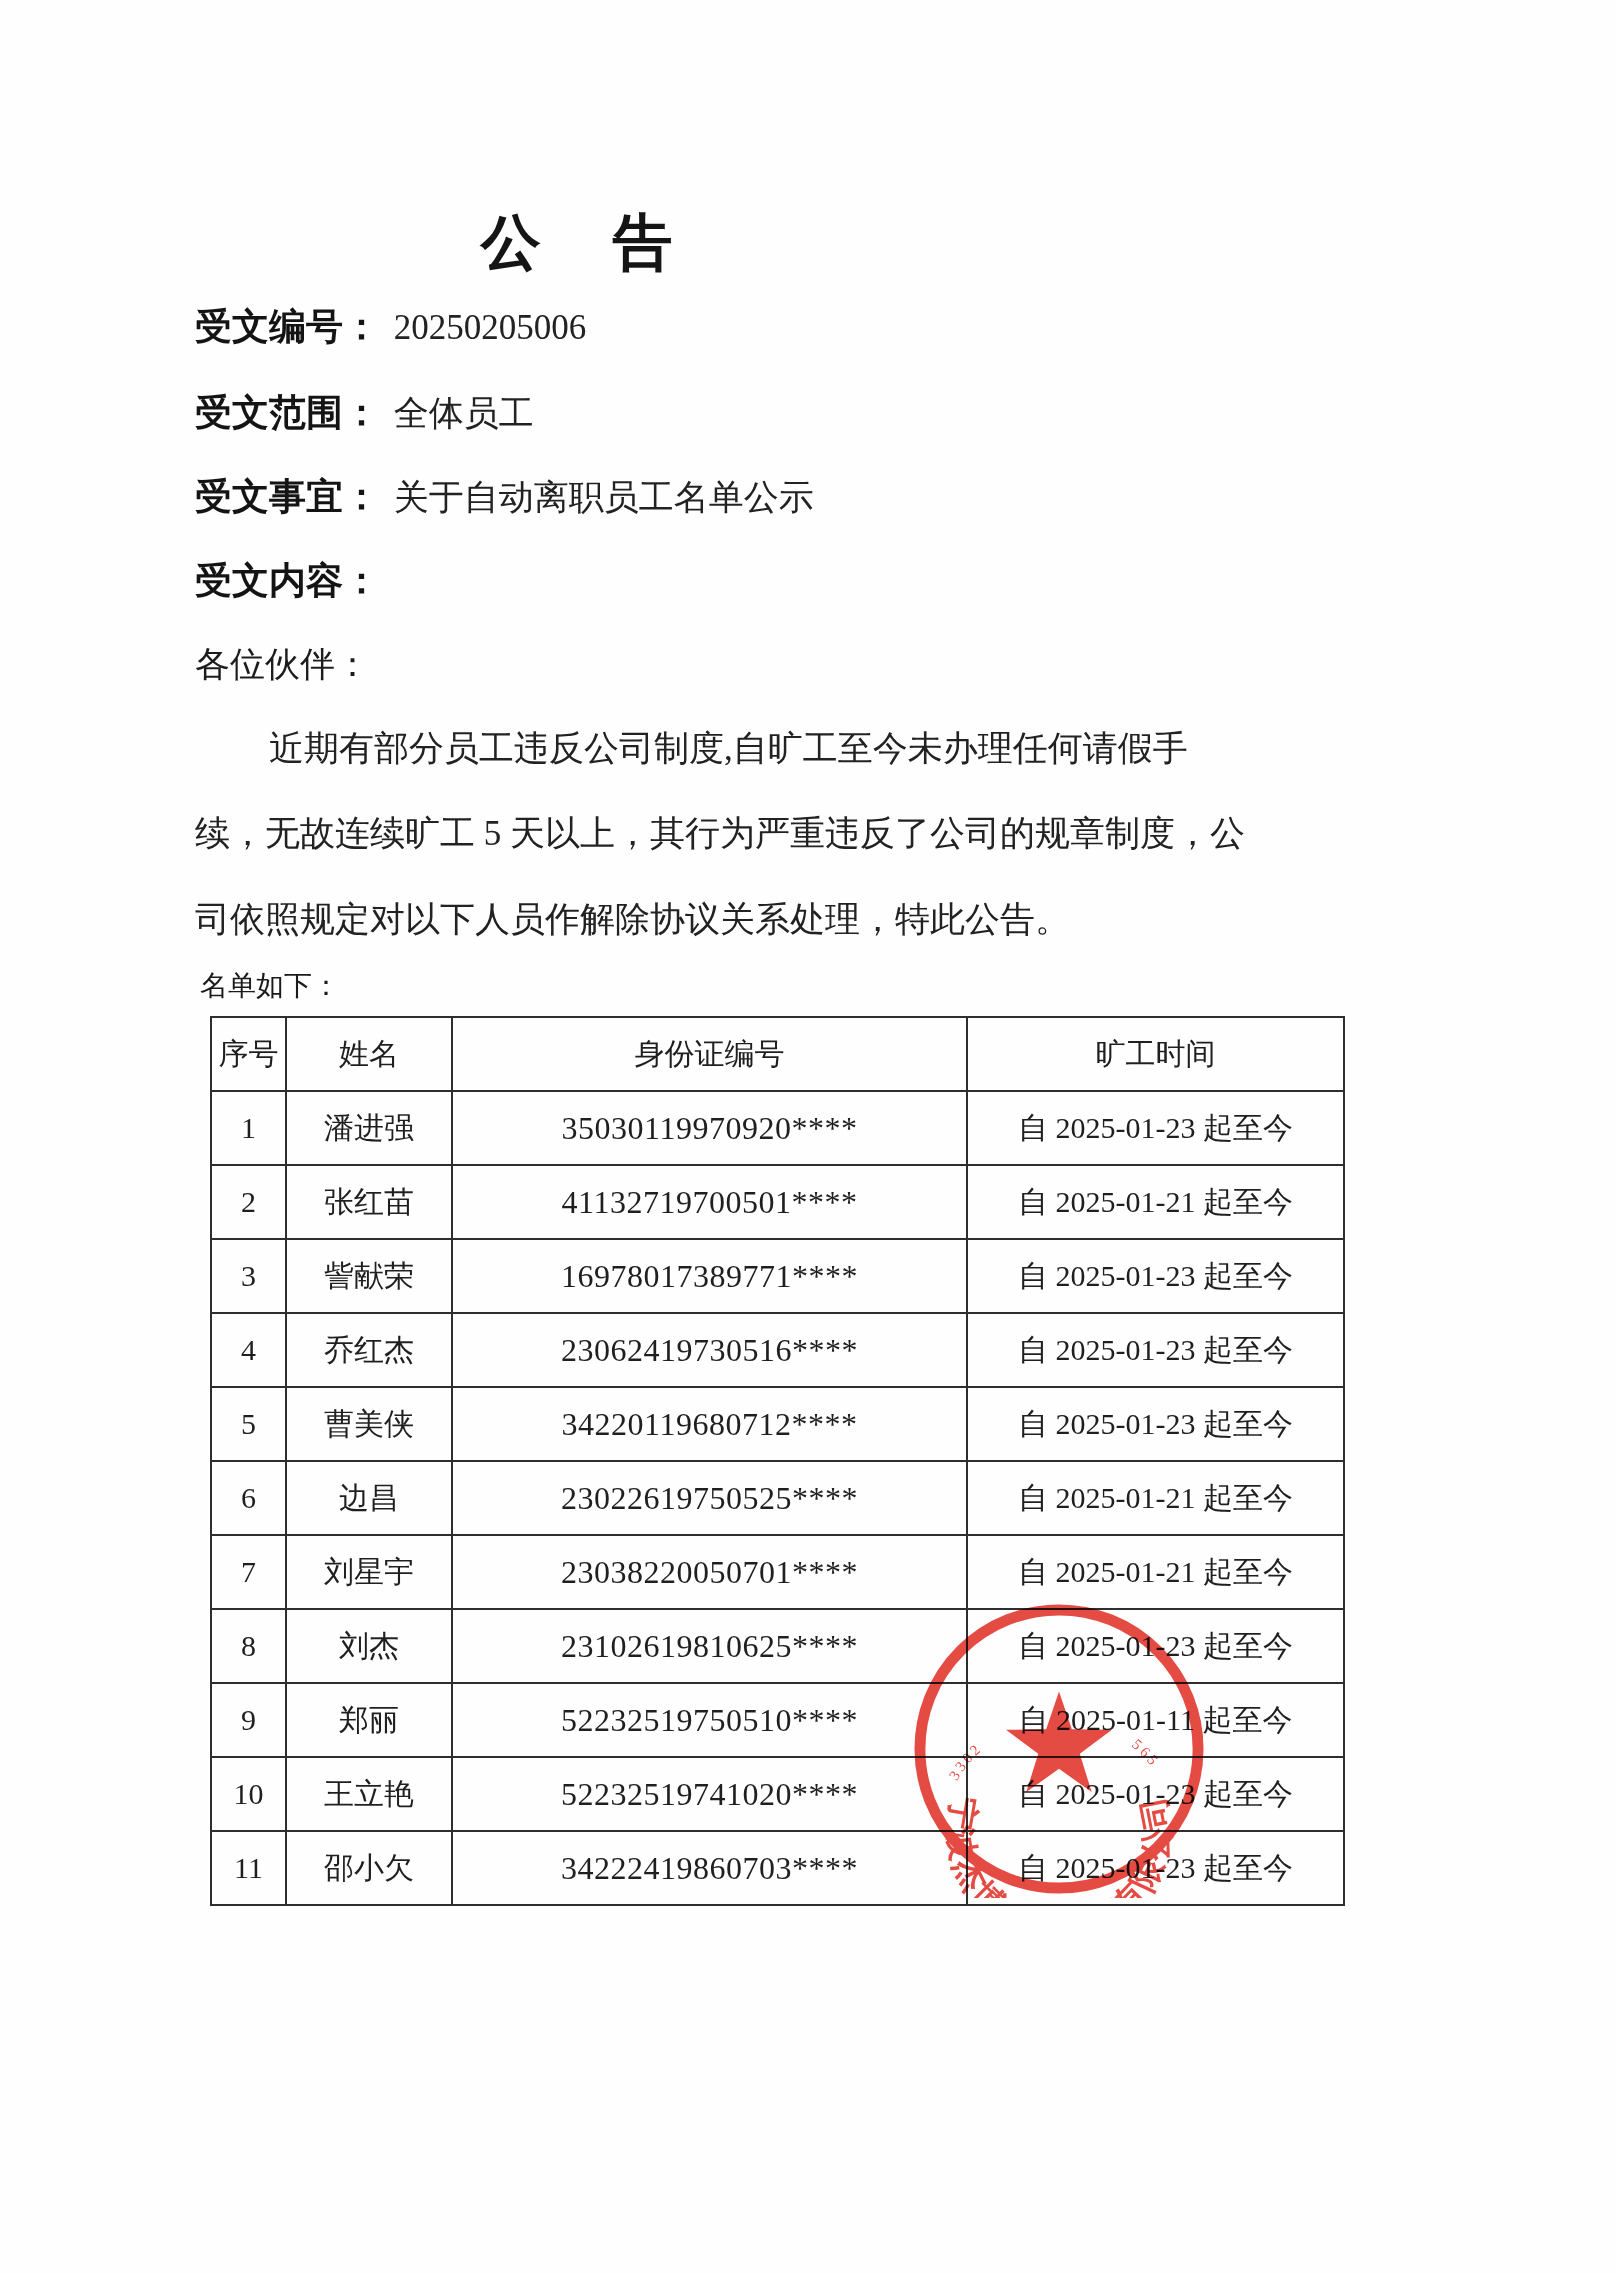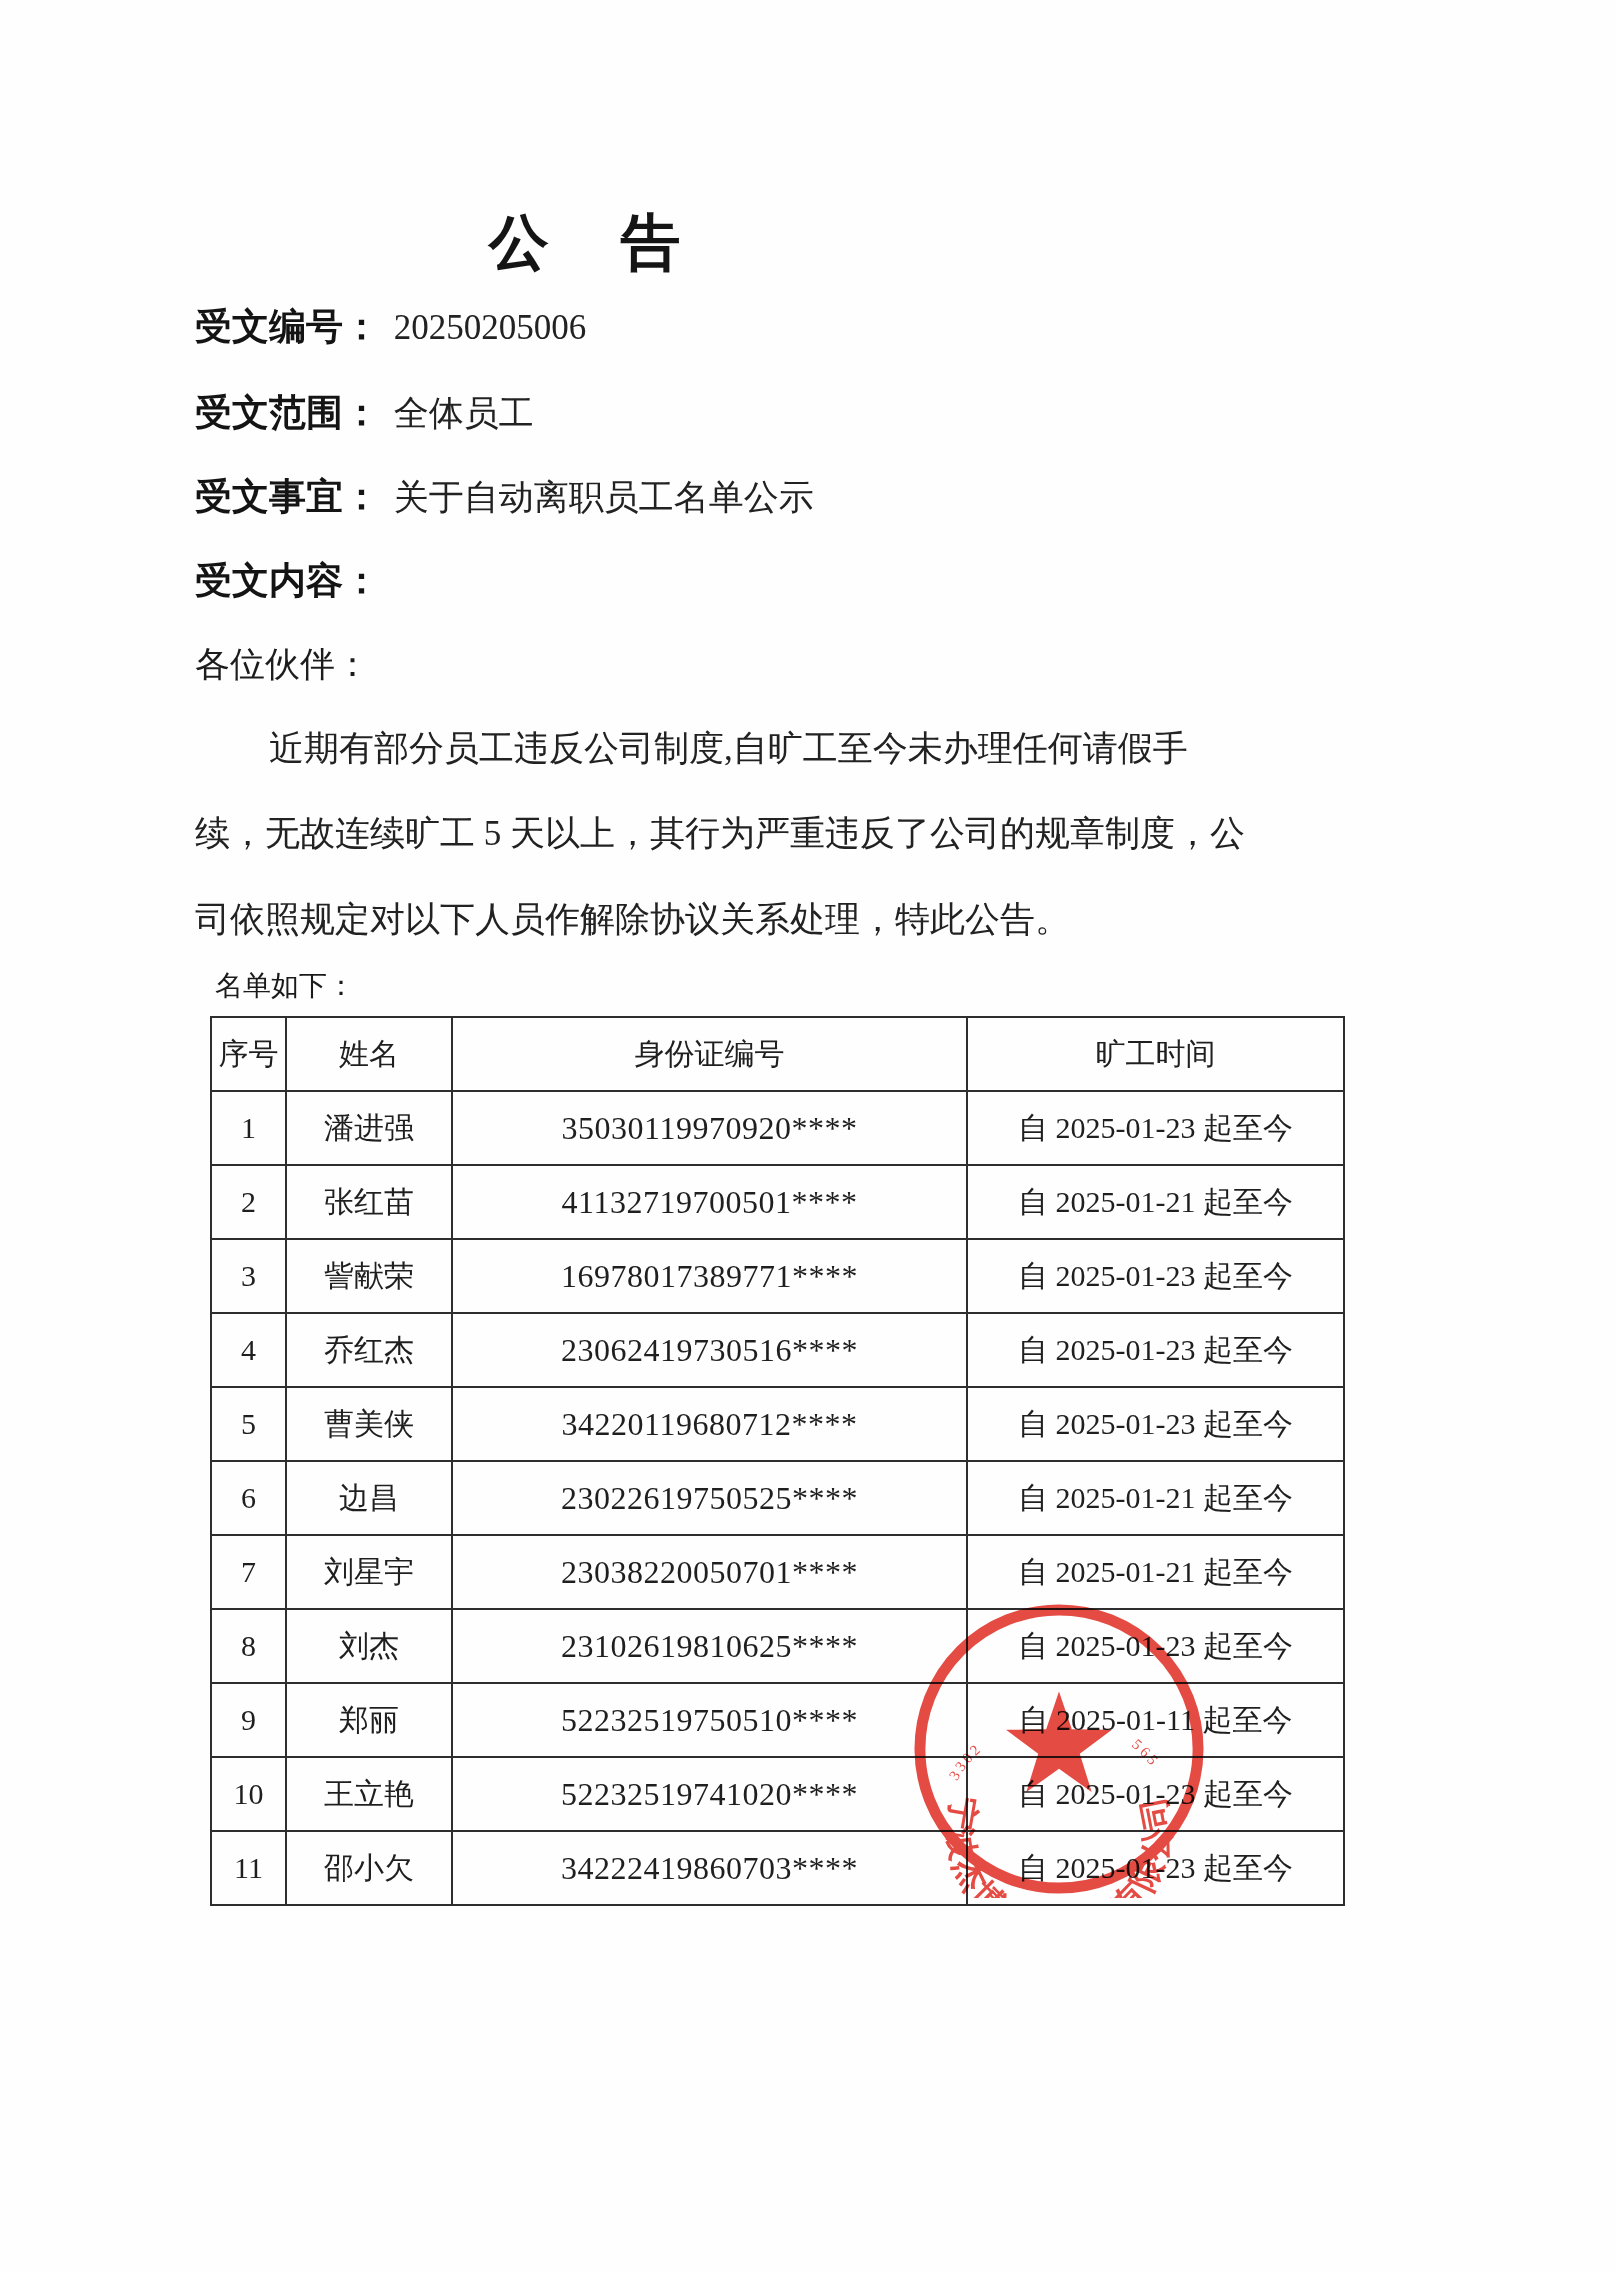--- a/index.html
+++ b/index.html
@@ -7,21 +7,21 @@
     position:relative;
     width:1617px;
     height:2273px;
     background:#fefefe;
     font-family:"Liberation Serif","DejaVu Serif",serif;
     color:#1c1c1c;
     overflow:hidden;
   }
   .doc-title{
     position:absolute;
-    top:203px; left:12px; width:1151px;
+    top:203px; left:4px; width:1151px;
     text-align:center;
     font-size:60px;
     font-weight:bold;
     letter-spacing:5.9px;
     color:#151515;
   }
   .field-row{
     position:absolute;
     left:195px;
     font-size:35px;
@@ -41,21 +41,20 @@
     font-size:35px;
     color:#222;
     white-space:nowrap;
   }
   .indent{padding-left:74px;}
   .list-intro{
     position:absolute;
     left:200px; top:967px;
     font-size:28px;
     color:#1a1a1a;
-    margin-left:15px;
   }
   .roster{
     position:absolute;
     left:210px; top:1016px;
     width:1133px;
     border-collapse:collapse;
     table-layout:fixed;
     font-size:30px;
     color:#1f1f1f;
     font-family:Liberation Serif, serif;

